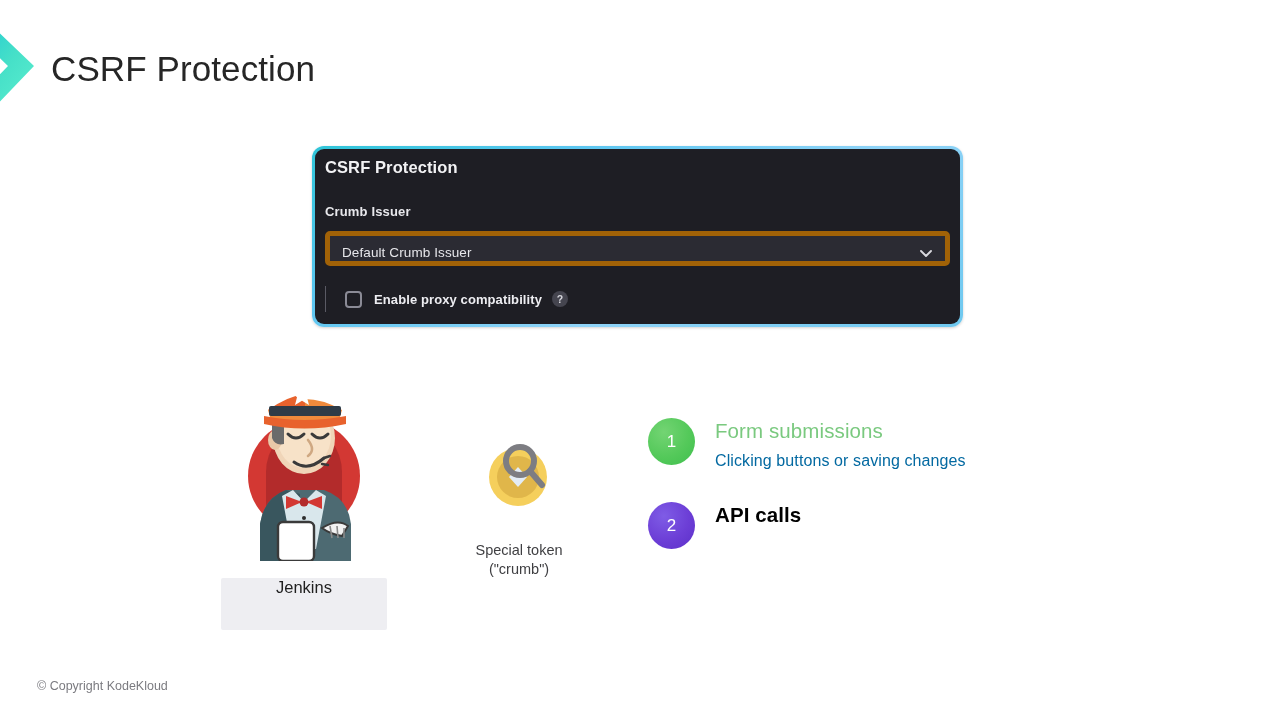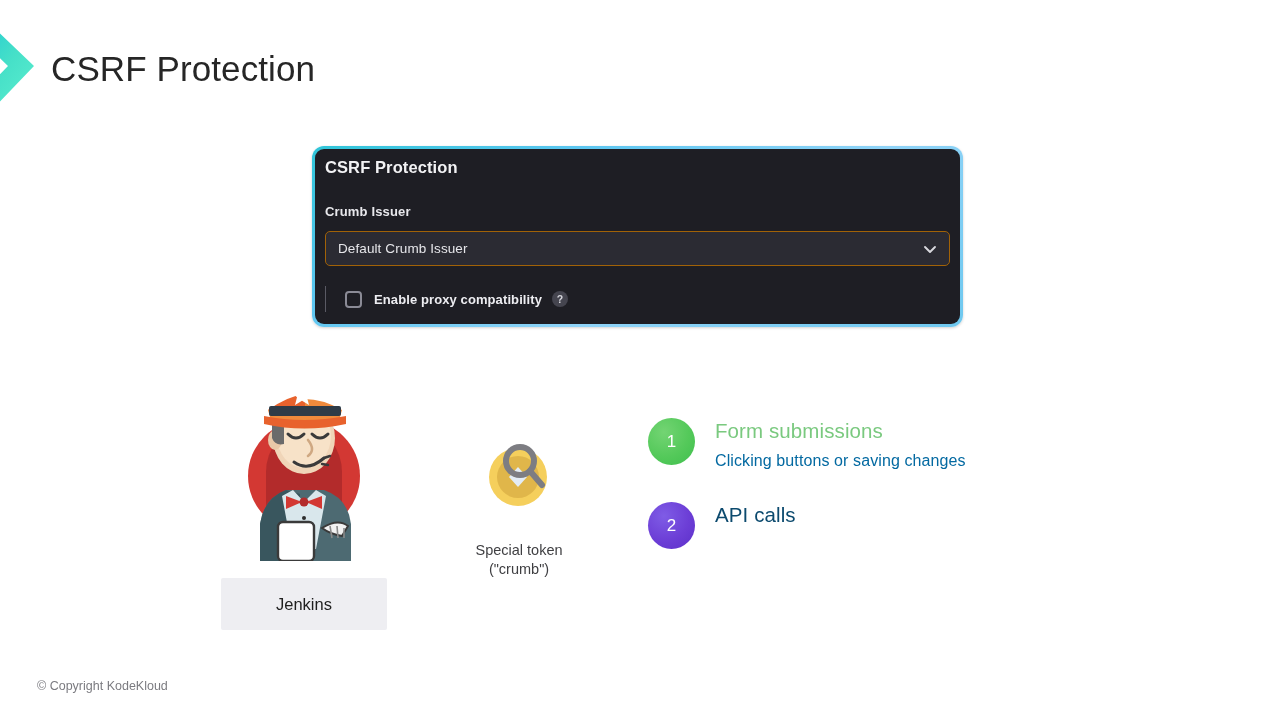--- a/index.html
+++ b/index.html
@@ -66,21 +66,21 @@
     font-size: 13px;
     font-weight: 700;
     color: #e8e8ec;
     letter-spacing: 0.15px;
   }
   .select-box {
     position: absolute;
     left: 10px; top: 82px;
     width: 625px; height: 35px;
     background: #2b2b33;
-    border: 1px solid #a16207;
+    border: 5px solid #a16207;
     border-radius: 5px;
     box-sizing: border-box;
   }
   .select-value {
     position: absolute;
     left: 12px; top: 0; height: 33px;
     display: flex; align-items: center;
     font-size: 13.5px;
     color: #e6e6ea;
     letter-spacing: 0.1px;
@@ -131,21 +131,21 @@
     position: absolute;
     left: 238px; top: 376px;
     width: 133px; height: 185px;
   }
   .mascot-chip {
     position: absolute;
     left: 221px; top: 578px;
     width: 166px; height: 52px;
     background: #eeeef2;
     border-radius: 2px;
-    display: flex; align-items: center; justify-content: center;
+    display: flex; justify-content: center;
   }
   .mascot-chip span {
     font-size: 16.5px;
     color: #1f1f1f;
   }
 
   
   .token-icon {
     position: absolute;
     left: 484px; top: 437px;
@@ -177,21 +177,21 @@
   .badge-1 { background: radial-gradient(circle at 34% 30%, #73d473 0%, #54c95a 55%, #3fbf4d 100%); }
   .badge-2 { background: radial-gradient(circle at 34% 30%, #7f5ce6 0%, #6c3ed6 55%, #5c2fc9 100%); }
   .item-title {
     font-size: 20.5px;
     line-height: 25px;
     margin: 0 0 5px 0;
     font-weight: 400;
     letter-spacing: 0.1px;
   }
   .title-1 { color: #7ac97f; }
-  .title-2 { color: #0c4a6e; }
+  .title-2 { color: #000000; font-weight: bold; }
   .item-desc {
     font-size: 16px;
     line-height: 25px;
     color: #0369a1;
     letter-spacing: 0.1px;
   }
 
   
   .footer {
     position: absolute;

